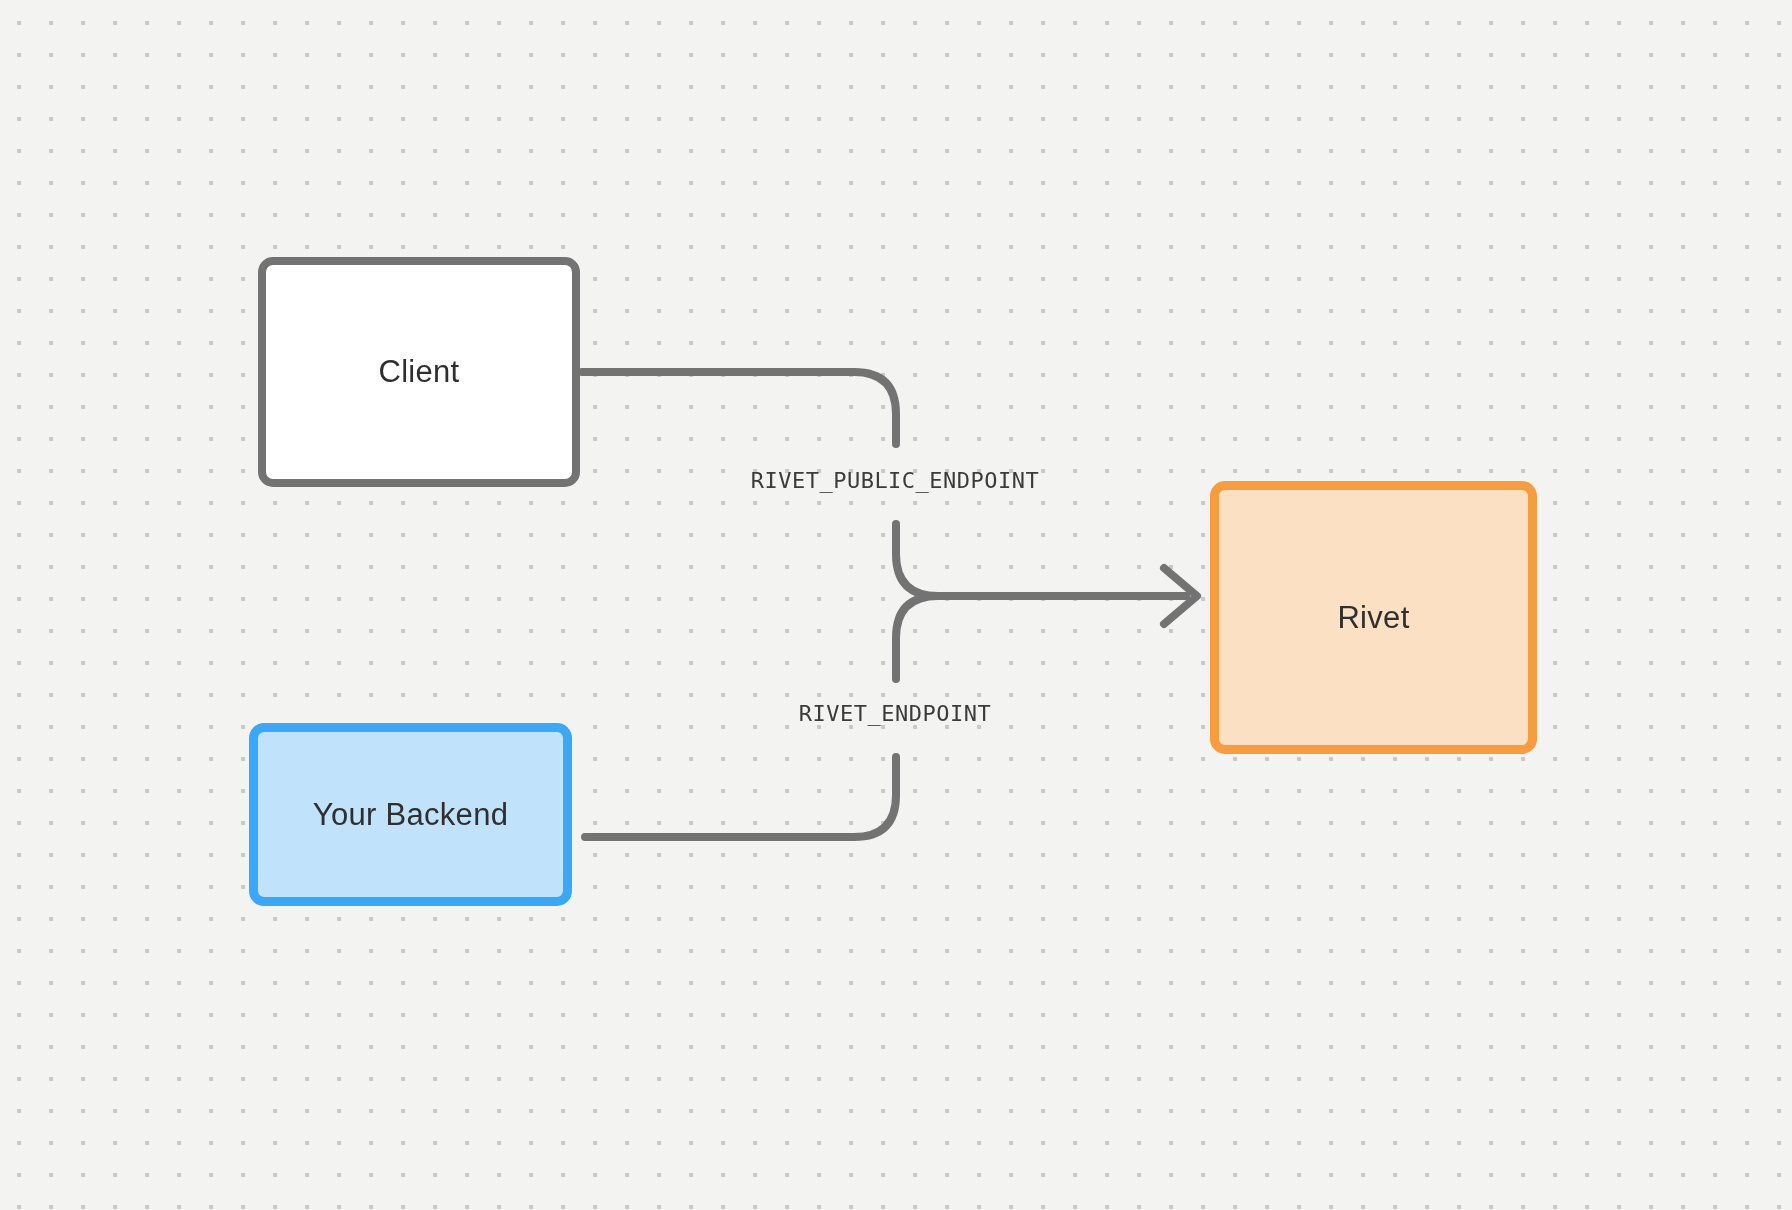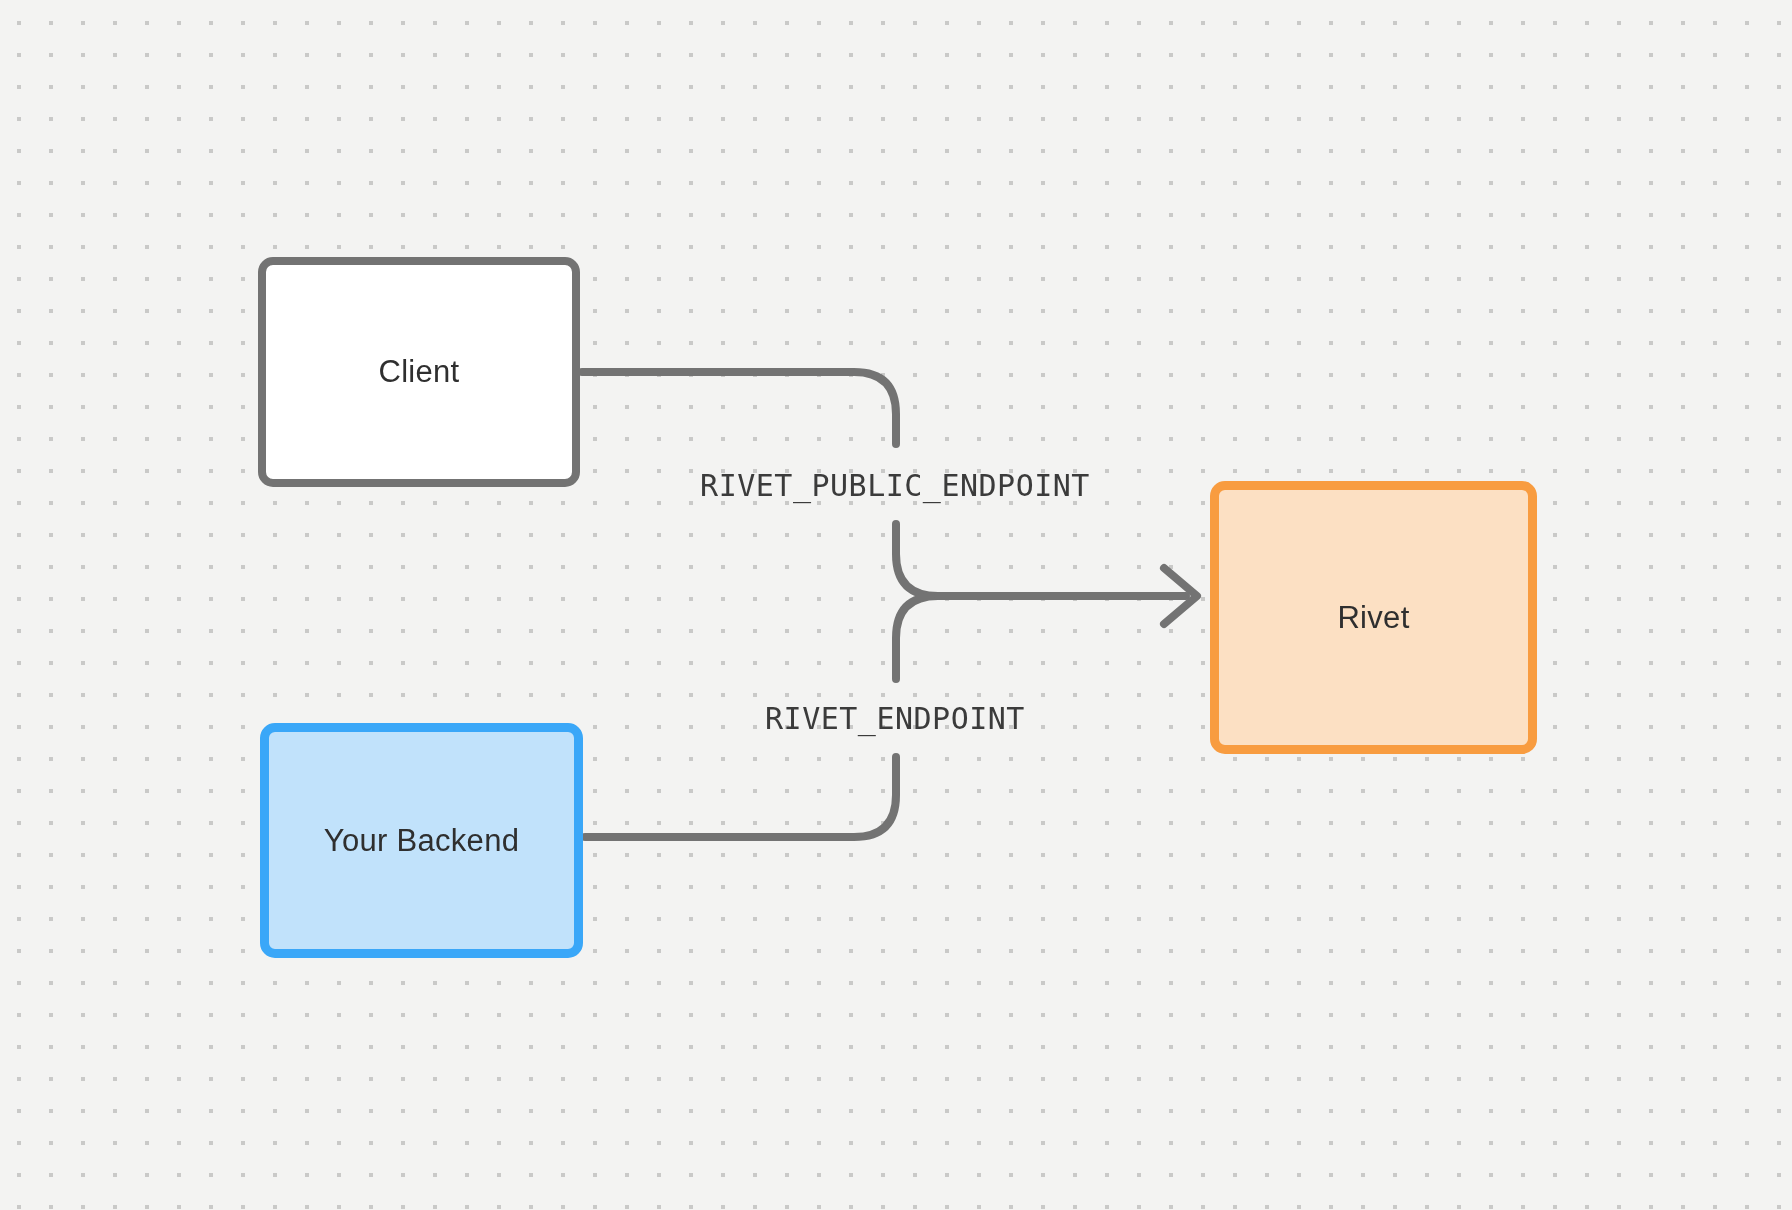--- a/index.html
+++ b/index.html
@@ -45,40 +45,40 @@
   }
   .node-client {
     left: 258px;
     top: 257px;
     width: 322px;
     height: 230px;
     background: var(--client-fill, #ffffff);
     border: 8px solid var(--client-border, #737373);
   }
   .node-backend {
-    left: 260px;
+    left: 249px;
     top: 723px;
     width: 323px;
-    height: 235px;
+    height: 183px;
     background: var(--backend-fill, #c1e2fb);
     border: 9px solid var(--backend-border, #3aa7f8);
   }
   .node-rivet {
     left: 1210px;
     top: 481px;
     width: 327px;
     height: 273px;
     background: var(--rivet-fill, #fce0c3);
     border: 9px solid var(--rivet-border, #f89c40);
   }
   .edge-label {
     position: absolute;
     transform: translateX(-50%);
     font-family: "DejaVu Sans Mono", "Liberation Mono", monospace;
-    font-size: 30px;
+    font-size: 22px;
     letter-spacing: 0.5px;
     color: var(--label-text, #3b3b3b);
     white-space: nowrap;
   }
   .edge-label-public {
     left: 895px;
     top: 468px;
   }
   .edge-label-private {
     left: 895px;

